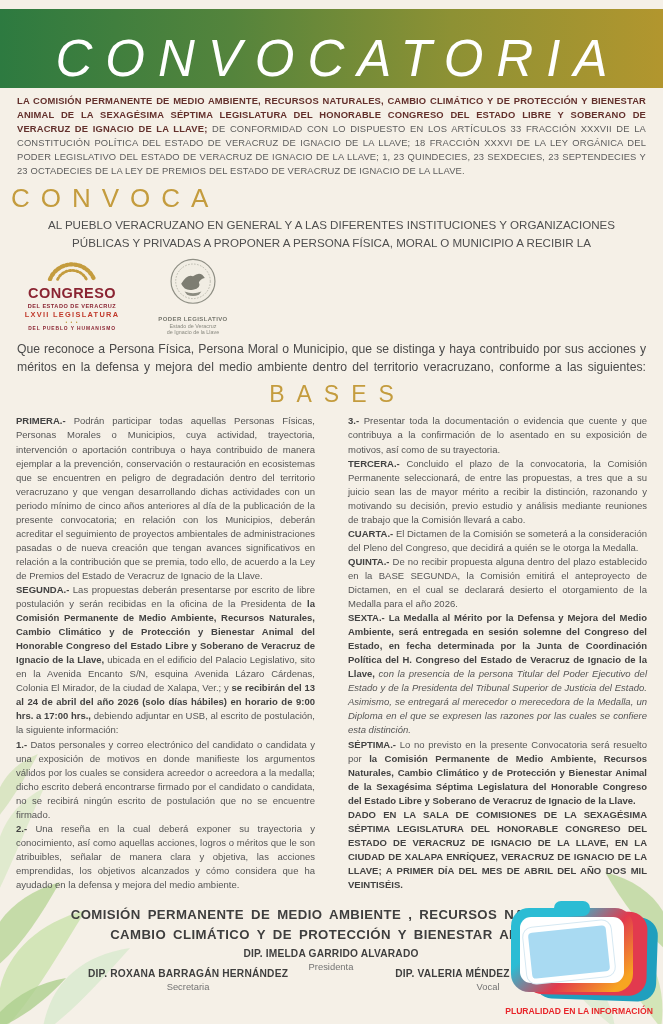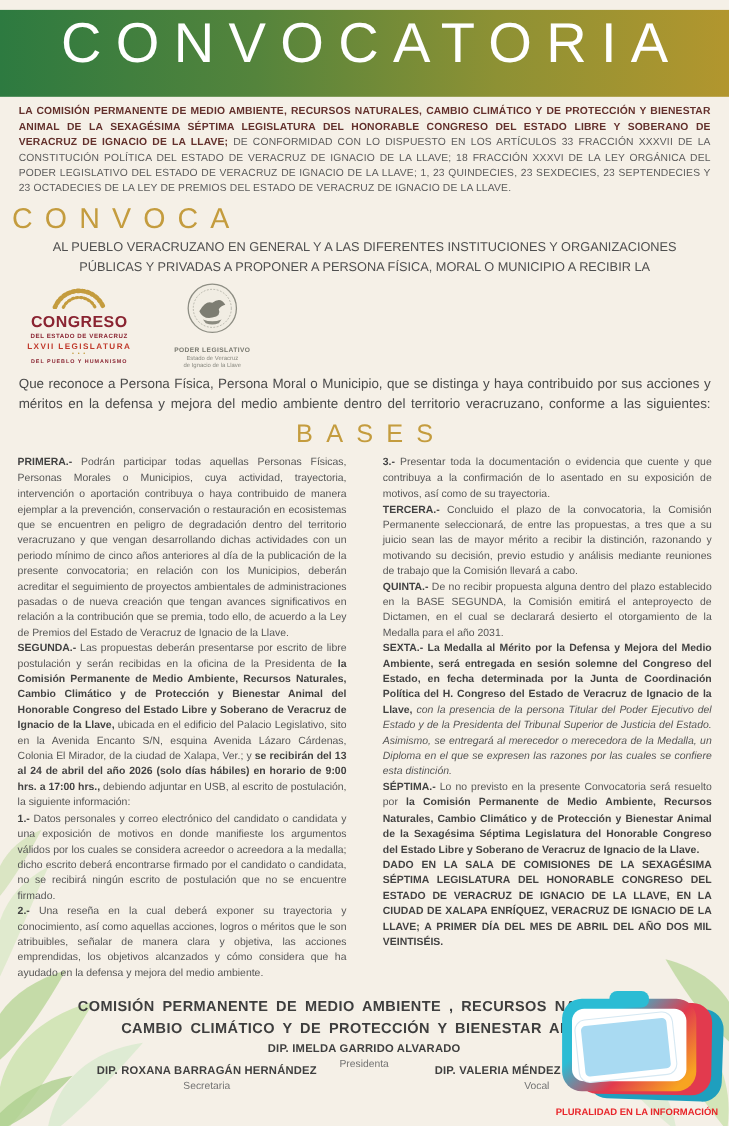--- a/index.html
+++ b/index.html
@@ -6,21 +6,21 @@
   body{
     width:663px;height:1024px;position:relative;overflow:hidden;
     background:#f5f0e7;
     font-family:"Liberation Sans","DejaVu Sans",sans-serif;
     color:#4f4f4f;
   }
   
   .banner{
     margin-top:9px;height:79px;
     background:linear-gradient(90deg,#2d7a40 0%,#54843c 35%,#8d9134 68%,#b2962e 100%);
-    display:flex;align-items:flex-start;justify-content:center;
+    display:flex;align-items:flex-end;justify-content:center;font-style:italic;
   }
   .banner-title{
     color:#ffffff;font-size:51px;font-weight:500;letter-spacing:13px;
     padding-left:13px;white-space:nowrap;
   }
   
   .intro{
     margin:6px 17px 0;text-align:justify;
     font-size:9.4px;line-height:13.9px;color:#5c5c5c;letter-spacing:.15px;
   }
@@ -155,21 +155,22 @@
 <div class="cols">
   <div class="col">
     <p class="para"><span class="b">PRIMERA.-</span><span> Podrán participar todas aquellas Personas Físicas, Personas Morales o Municipios, cuya actividad, trayectoria, intervención o aportación contribuya o haya contribuido de manera ejemplar a la prevención, conservación o restauración en ecosistemas que se encuentren en peligro de degradación dentro del territorio veracruzano y que vengan desarrollando dichas actividades con un periodo mínimo de cinco años anteriores al día de la publicación de la presente convocatoria; en relación con los Municipios, deberán acreditar el seguimiento de proyectos ambientales de administraciones pasadas o de nueva creación que tengan avances significativos en relación a la contribución que se premia, todo ello, de acuerdo a la Ley de Premios del Estado de Veracruz de Ignacio de la Llave.</span></p>
     <p class="para"><span class="b">SEGUNDA.-</span><span> Las propuestas deberán presentarse por escrito de libre postulación y serán recibidas en la oficina de la Presidenta de </span><span class="b">la Comisión Permanente de Medio Ambiente, Recursos Naturales, Cambio Climático y de Protección y Bienestar Animal del Honorable Congreso del Estado Libre y Soberano de Veracruz de Ignacio de la Llave,</span><span> ubicada en el edificio del Palacio Legislativo, sito en la Avenida Encanto S/N, esquina Avenida Lázaro Cárdenas, Colonia El Mirador, de la ciudad de Xalapa, Ver.; y </span><span class="b">se recibirán del 13 al 24 de abril del año 2026 (solo días hábiles) en horario de 9:00 hrs. a 17:00 hrs.,</span><span> debiendo adjuntar en USB, al escrito de postulación, la siguiente información:</span></p>
     <p class="para"><span class="b">1.-</span><span> Datos personales y correo electrónico del candidato o candidata y una exposición de motivos en donde manifieste los argumentos válidos por los cuales se considera acreedor o acreedora a la medalla; dicho escrito deberá encontrarse firmado por el candidato o candidata, no se recibirá ningún escrito de postulación que no se encuentre firmado.</span></p>
     <p class="para"><span class="b">2.-</span><span> Una reseña en la cual deberá exponer su trayectoria y conocimiento, así como aquellas acciones, logros o méritos que le son atribuibles, señalar de manera clara y objetiva, las acciones emprendidas, los objetivos alcanzados y cómo considera que ha ayudado en la defensa y mejora del medio ambiente.</span></p>
   </div>
   <div class="col">
     <p class="para"><span class="b">3.-</span><span> Presentar toda la documentación o evidencia que cuente y que contribuya a la confirmación de lo asentado en su exposición de motivos, así como de su trayectoria.</span></p>
     <p class="para"><span class="b">TERCERA.-</span><span> Concluido el plazo de la convocatoria, la Comisión Permanente seleccionará, de entre las propuestas, a tres que a su juicio sean las de mayor mérito a recibir la distinción, razonando y motivando su decisión, previo estudio y análisis mediante reuniones de trabajo que la Comisión llevará a cabo.</span></p>
-    <p class="para"><span class="b">QUINTA.-</span><span> De no recibir propuesta alguna dentro del plazo establecido en la BASE SEGUNDA, la Comisión emitirá el anteproyecto de Dictamen, en el cual se declarará desierto el otorgamiento de la Medalla para el año 2031.</span></p>
+    <p class="para"><span class="b">CUARTA.-</span><span> El Dictamen de la Comisión se someterá a la consideración del Pleno del Congreso, que decidirá a quién se le otorga la Medalla.</span></p>
+    <p class="para"><span class="b">QUINTA.-</span><span> De no recibir propuesta alguna dentro del plazo establecido en la BASE SEGUNDA, la Comisión emitirá el anteproyecto de Dictamen, en el cual se declarará desierto el otorgamiento de la Medalla para el año 2026.</span></p>
     <p class="para"><span class="b">SEXTA.- La Medalla al Mérito por la Defensa y Mejora del Medio Ambiente, será entregada en sesión solemne del Congreso del Estado, en fecha determinada por la Junta de Coordinación Política del H. Congreso del Estado de Veracruz de Ignacio de la Llave,</span><span class="i"> con la presencia de la persona Titular del Poder Ejecutivo del Estado y de la Presidenta del Tribunal Superior de Justicia del Estado. Asimismo, se entregará al merecedor o merecedora de la Medalla, un Diploma en el que se expresen las razones por las cuales se confiere esta distinción.</span></p>
     <p class="para"><span class="b">SÉPTIMA.-</span><span> Lo no previsto en la presente Convocatoria será resuelto por </span><span class="b">la Comisión Permanente de Medio Ambiente, Recursos Naturales, Cambio Climático y de Protección y Bienestar Animal de la Sexagésima Séptima Legislatura del Honorable Congreso del Estado Libre y Soberano de Veracruz de Ignacio de la Llave.</span></p>
     <p class="para"><span class="b">DADO EN LA SALA DE COMISIONES DE LA SEXAGÉSIMA SÉPTIMA LEGISLATURA DEL HONORABLE CONGRESO DEL ESTADO DE VERACRUZ DE IGNACIO DE LA LLAVE, EN LA CIUDAD DE XALAPA ENRÍQUEZ, VERACRUZ DE IGNACIO DE LA LLAVE; A PRIMER DÍA DEL MES DE ABRIL DEL AÑO DOS MIL VEINTISÉIS.</span></p>
   </div>
 </div>
 
 <div class="committee">
   <div>COMISIÓN PERMANENTE DE MEDIO AMBIENTE , RECURSOS  NATURALES,</div>
   <div>CAMBIO CLIMÁTICO Y DE PROTECCIÓN Y BIENESTAR ANIMAL</div>
 </div>

